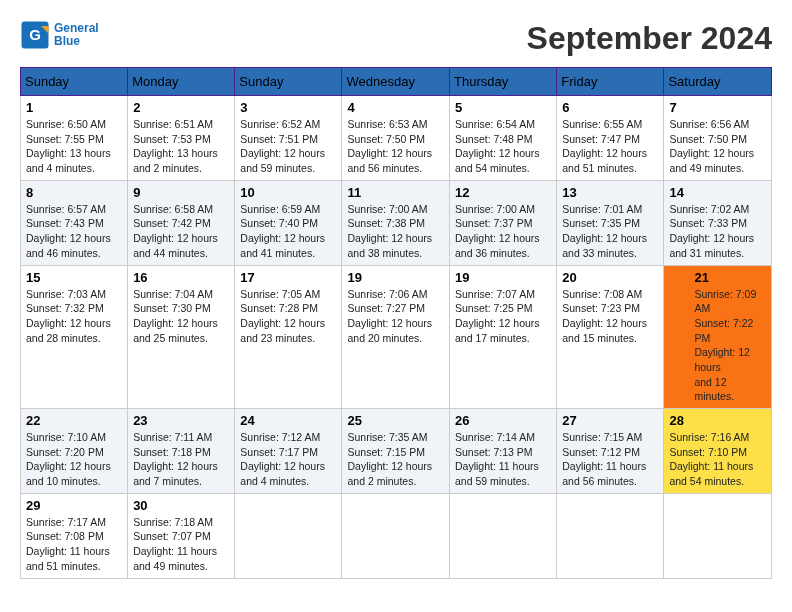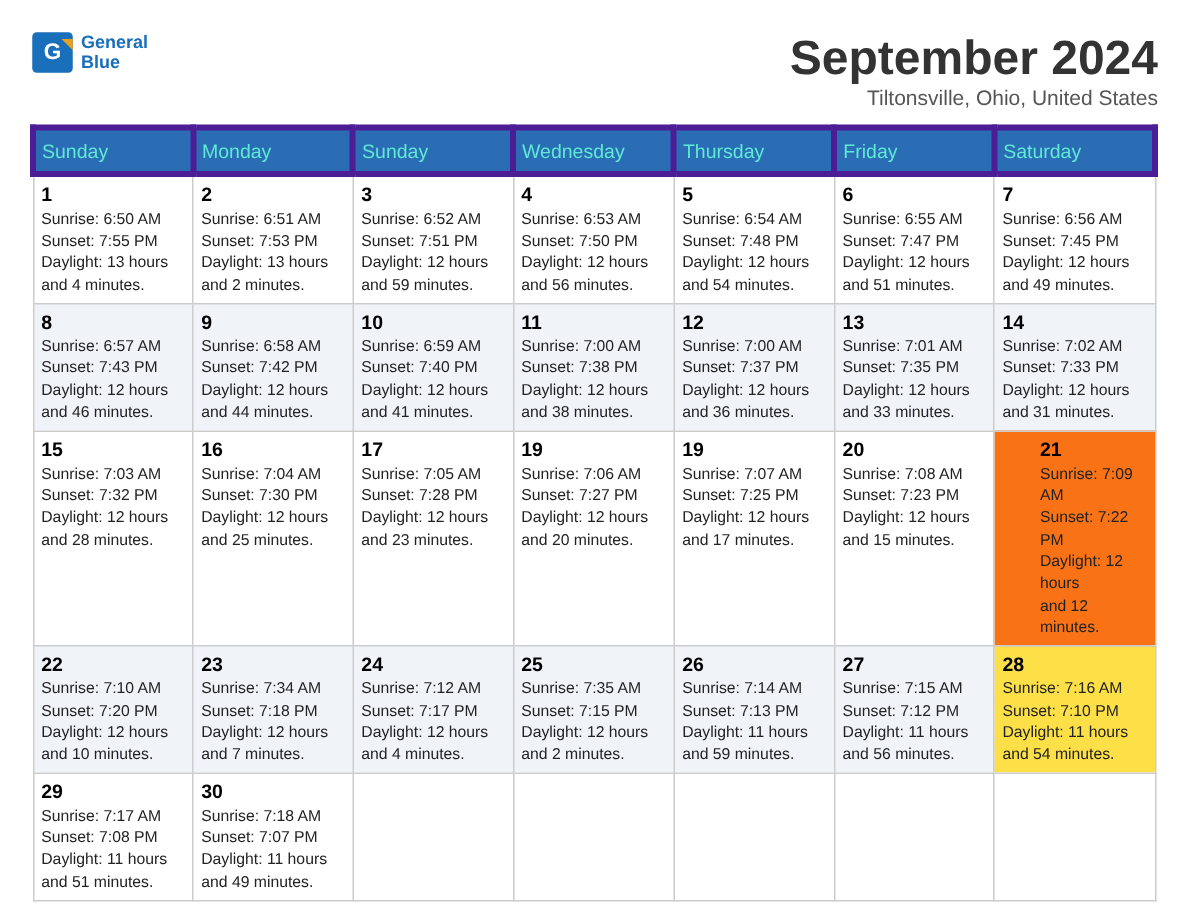--- a/index.html
+++ b/index.html
@@ -46,26 +46,26 @@
       font-size: 14px;
       color: #555;
     }
     table {
       width: 100%;
       border-collapse: collapse;
       font-size: 11px;
     }
     thead tr th {
       background-color: #2a6db5;
-      color: #5eead4;
+      color: #000000;
       padding: 6px 4px;
       text-align: left;
       font-size: 13px;
       font-weight: normal;
-      border: 4px solid #4c1d95;
+      border: 1px solid #4c1d95;
     }
     tbody tr td {
       border: 1px solid #ccc;
       padding: 4px 5px;
       vertical-align: top;
       min-height: 70px;
       width: 108px;
     }
     tbody tr:nth-child(even) td {
       background-color: #f0f4f9;
@@ -98,21 +98,20 @@
       <text x="20" y="26" text-anchor="middle" font-size="20" font-weight="bold" fill="white">G</text>
       <polygon points="28,8 38,8 38,18" fill="#e8a020"></polygon>
     </svg>
     <div class="logo-text">
       <span>General</span><br>
       <span style="color:#1a6fba">Blue</span>
     </div>
   </div>
   <div class="title-block">
     <div class="calendar-title">September 2024</div>
-    <div class="calendar-subtitle">Tiltonsville, Ohio, United States</div>
   </div>
 </div>
 
 <table>
   <thead>
     <tr>
       <th>Sunday</th>
       <th>Monday</th>
       <th>Sunday</th>
       <th>Wednesday</th>
@@ -161,21 +160,21 @@
         <td class="" style="background-color: rgb(255, 255, 255);">
           <span class="day-num">6</span>
           <div class="day-content" style="white-space: pre-wrap;">Sunrise: 6:55 AM
 Sunset: 7:47 PM
 Daylight: 12 hours
 and 51 minutes.</div>
         </td>
         <td class="" style="background-color: rgb(255, 255, 255);">
           <span class="day-num">7</span>
           <div class="day-content" style="white-space: pre-wrap;">Sunrise: 6:56 AM
-Sunset: 7:45 PM
+Sunset: 7:50 PM
 Daylight: 12 hours
 and 49 minutes.</div>
         </td>
       </tr>
       <tr>
         <td class="" style="background-color: rgb(240, 244, 249);">
           <span class="day-num">8</span>
           <div class="day-content" style="white-space: pre-wrap;">Sunrise: 6:57 AM
 Sunset: 7:43 PM
 Daylight: 12 hours
@@ -278,21 +277,21 @@
       <tr>
         <td class="" style="background-color: rgb(240, 244, 249);">
           <span class="day-num">22</span>
           <div class="day-content" style="white-space: pre-wrap;">Sunrise: 7:10 AM
 Sunset: 7:20 PM
 Daylight: 12 hours
 and 10 minutes.</div>
         </td>
         <td class="" style="background-color: rgb(240, 244, 249);">
           <span class="day-num">23</span>
-          <div class="day-content" style="white-space: pre-wrap;">Sunrise: 7:34 AM
+          <div class="day-content" style="white-space: pre-wrap;">Sunrise: 7:11 AM
 Sunset: 7:18 PM
 Daylight: 12 hours
 and 7 minutes.</div>
         </td>
         <td class="" style="background-color: rgb(240, 244, 249);">
           <span class="day-num">24</span>
           <div class="day-content" style="white-space: pre-wrap;">Sunrise: 7:12 AM
 Sunset: 7:17 PM
 Daylight: 12 hours
 and 4 minutes.</div>

